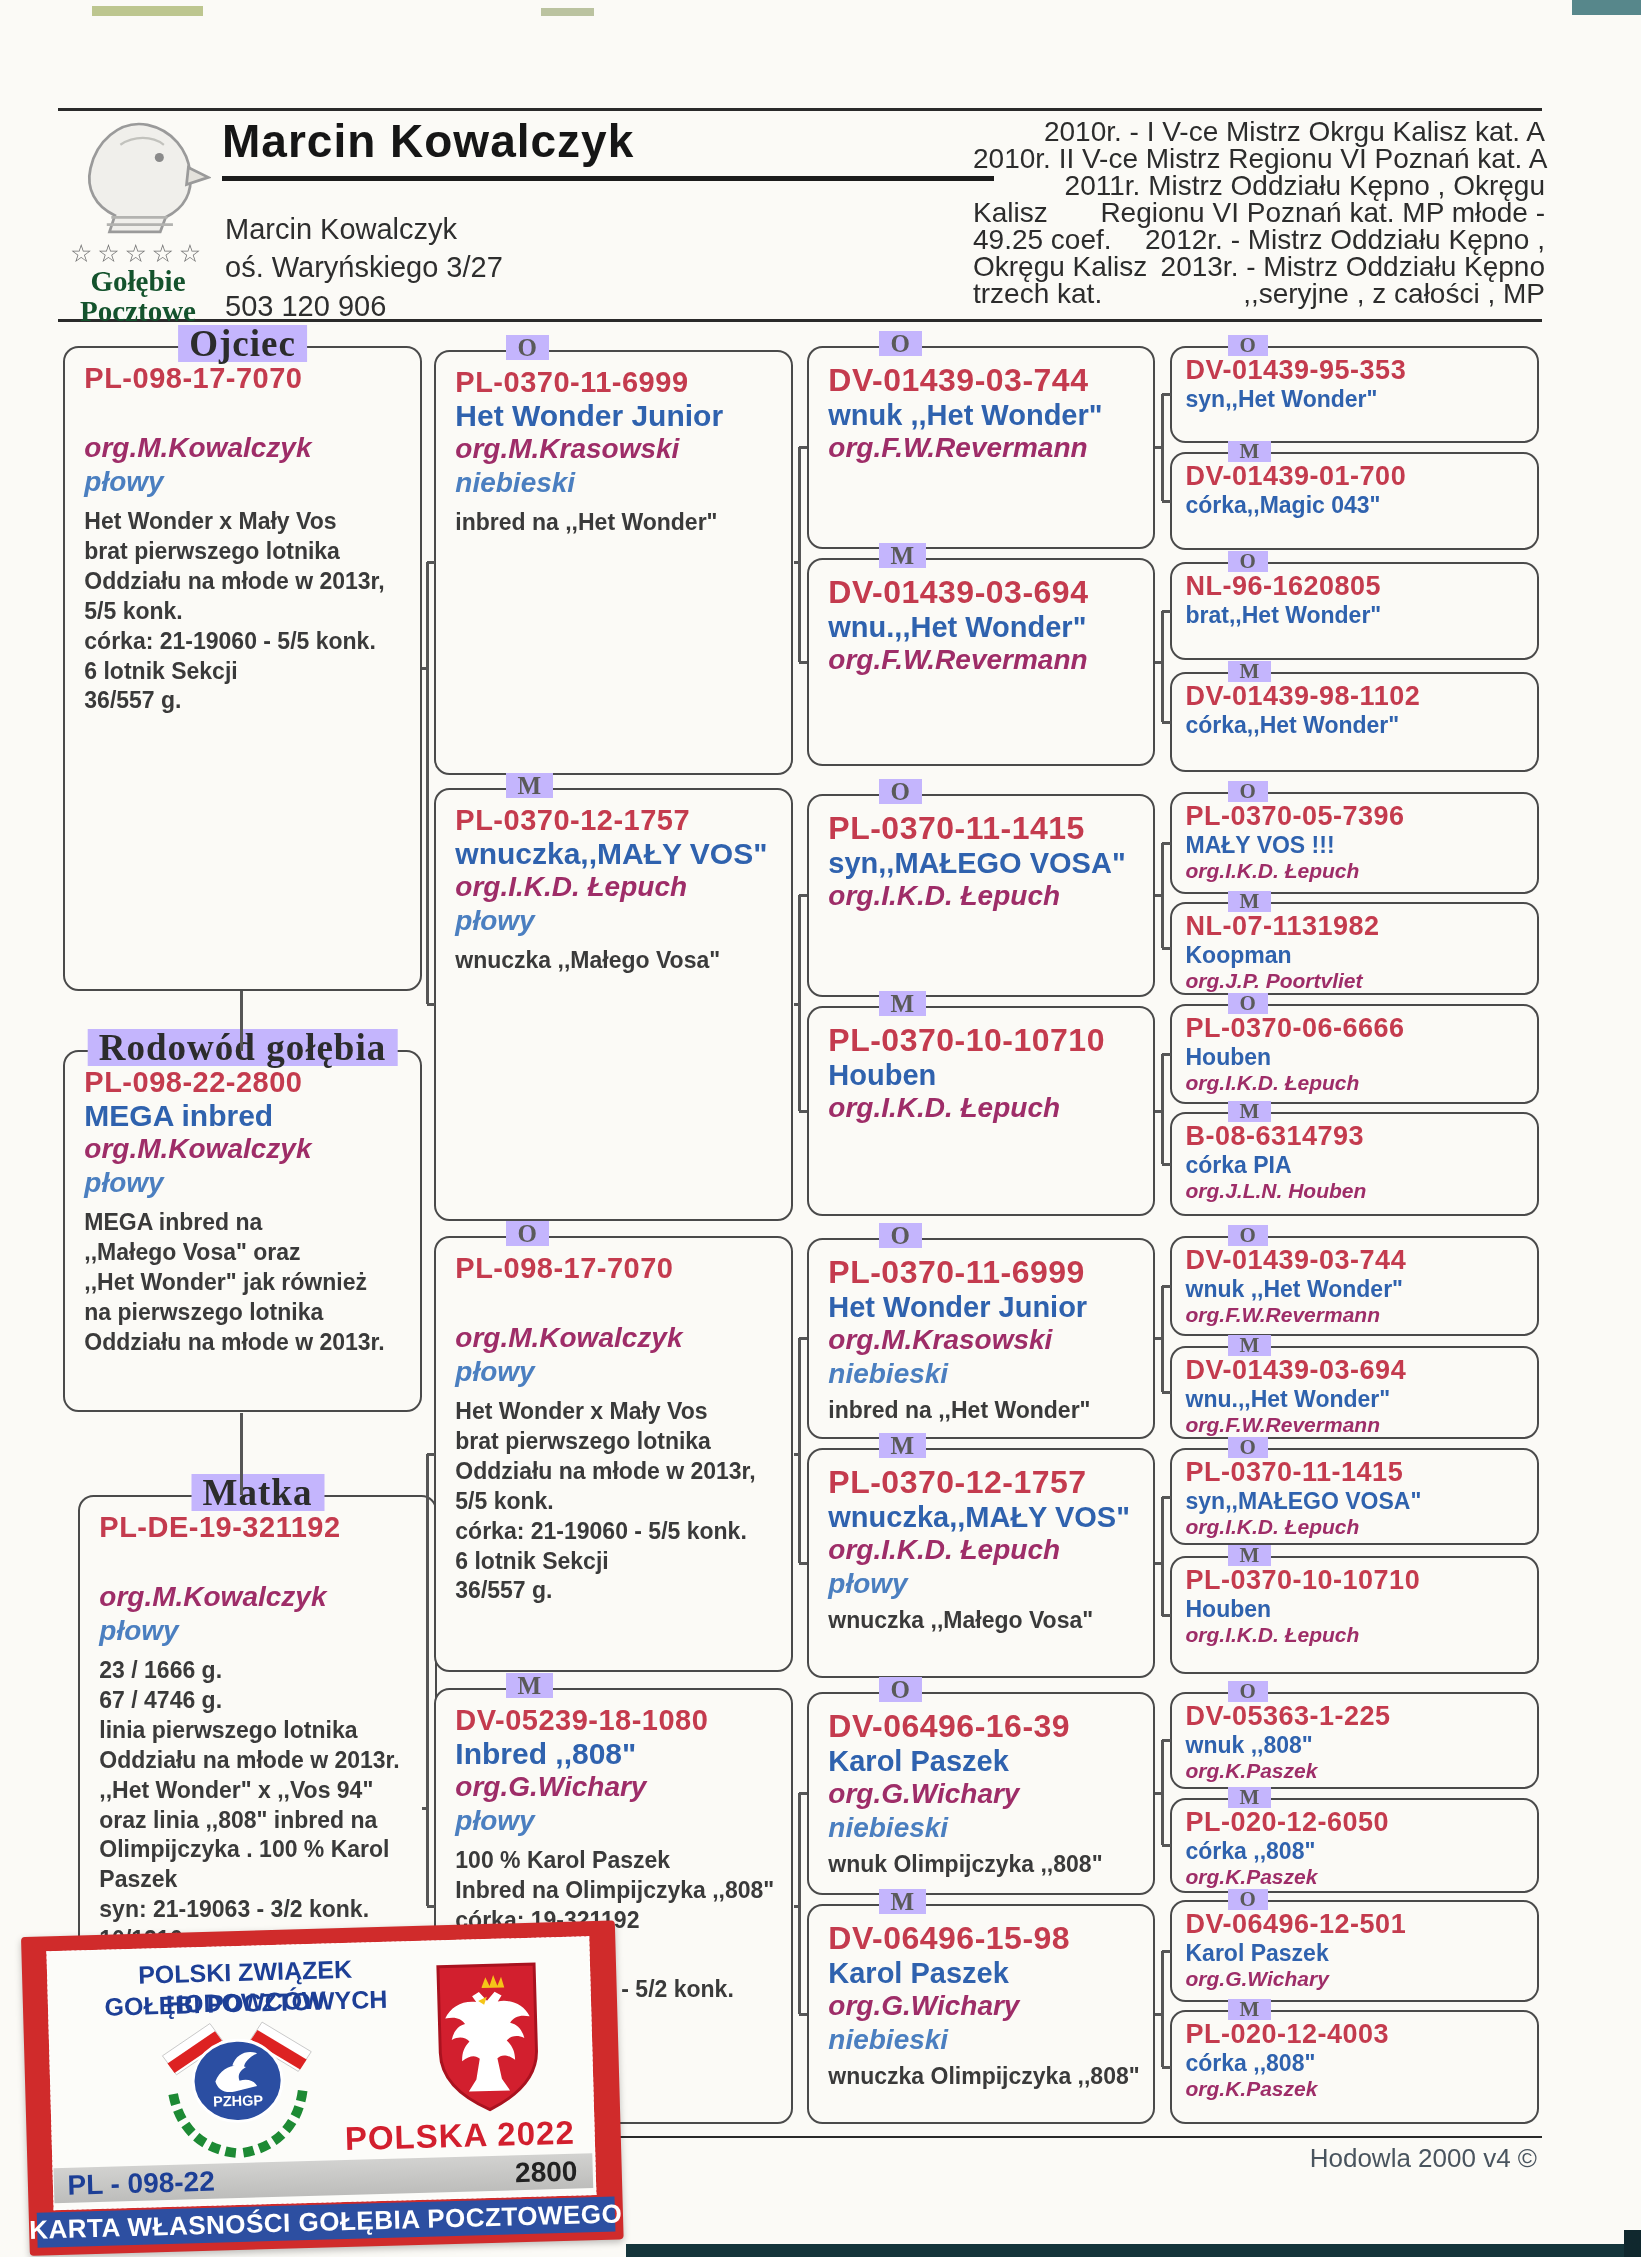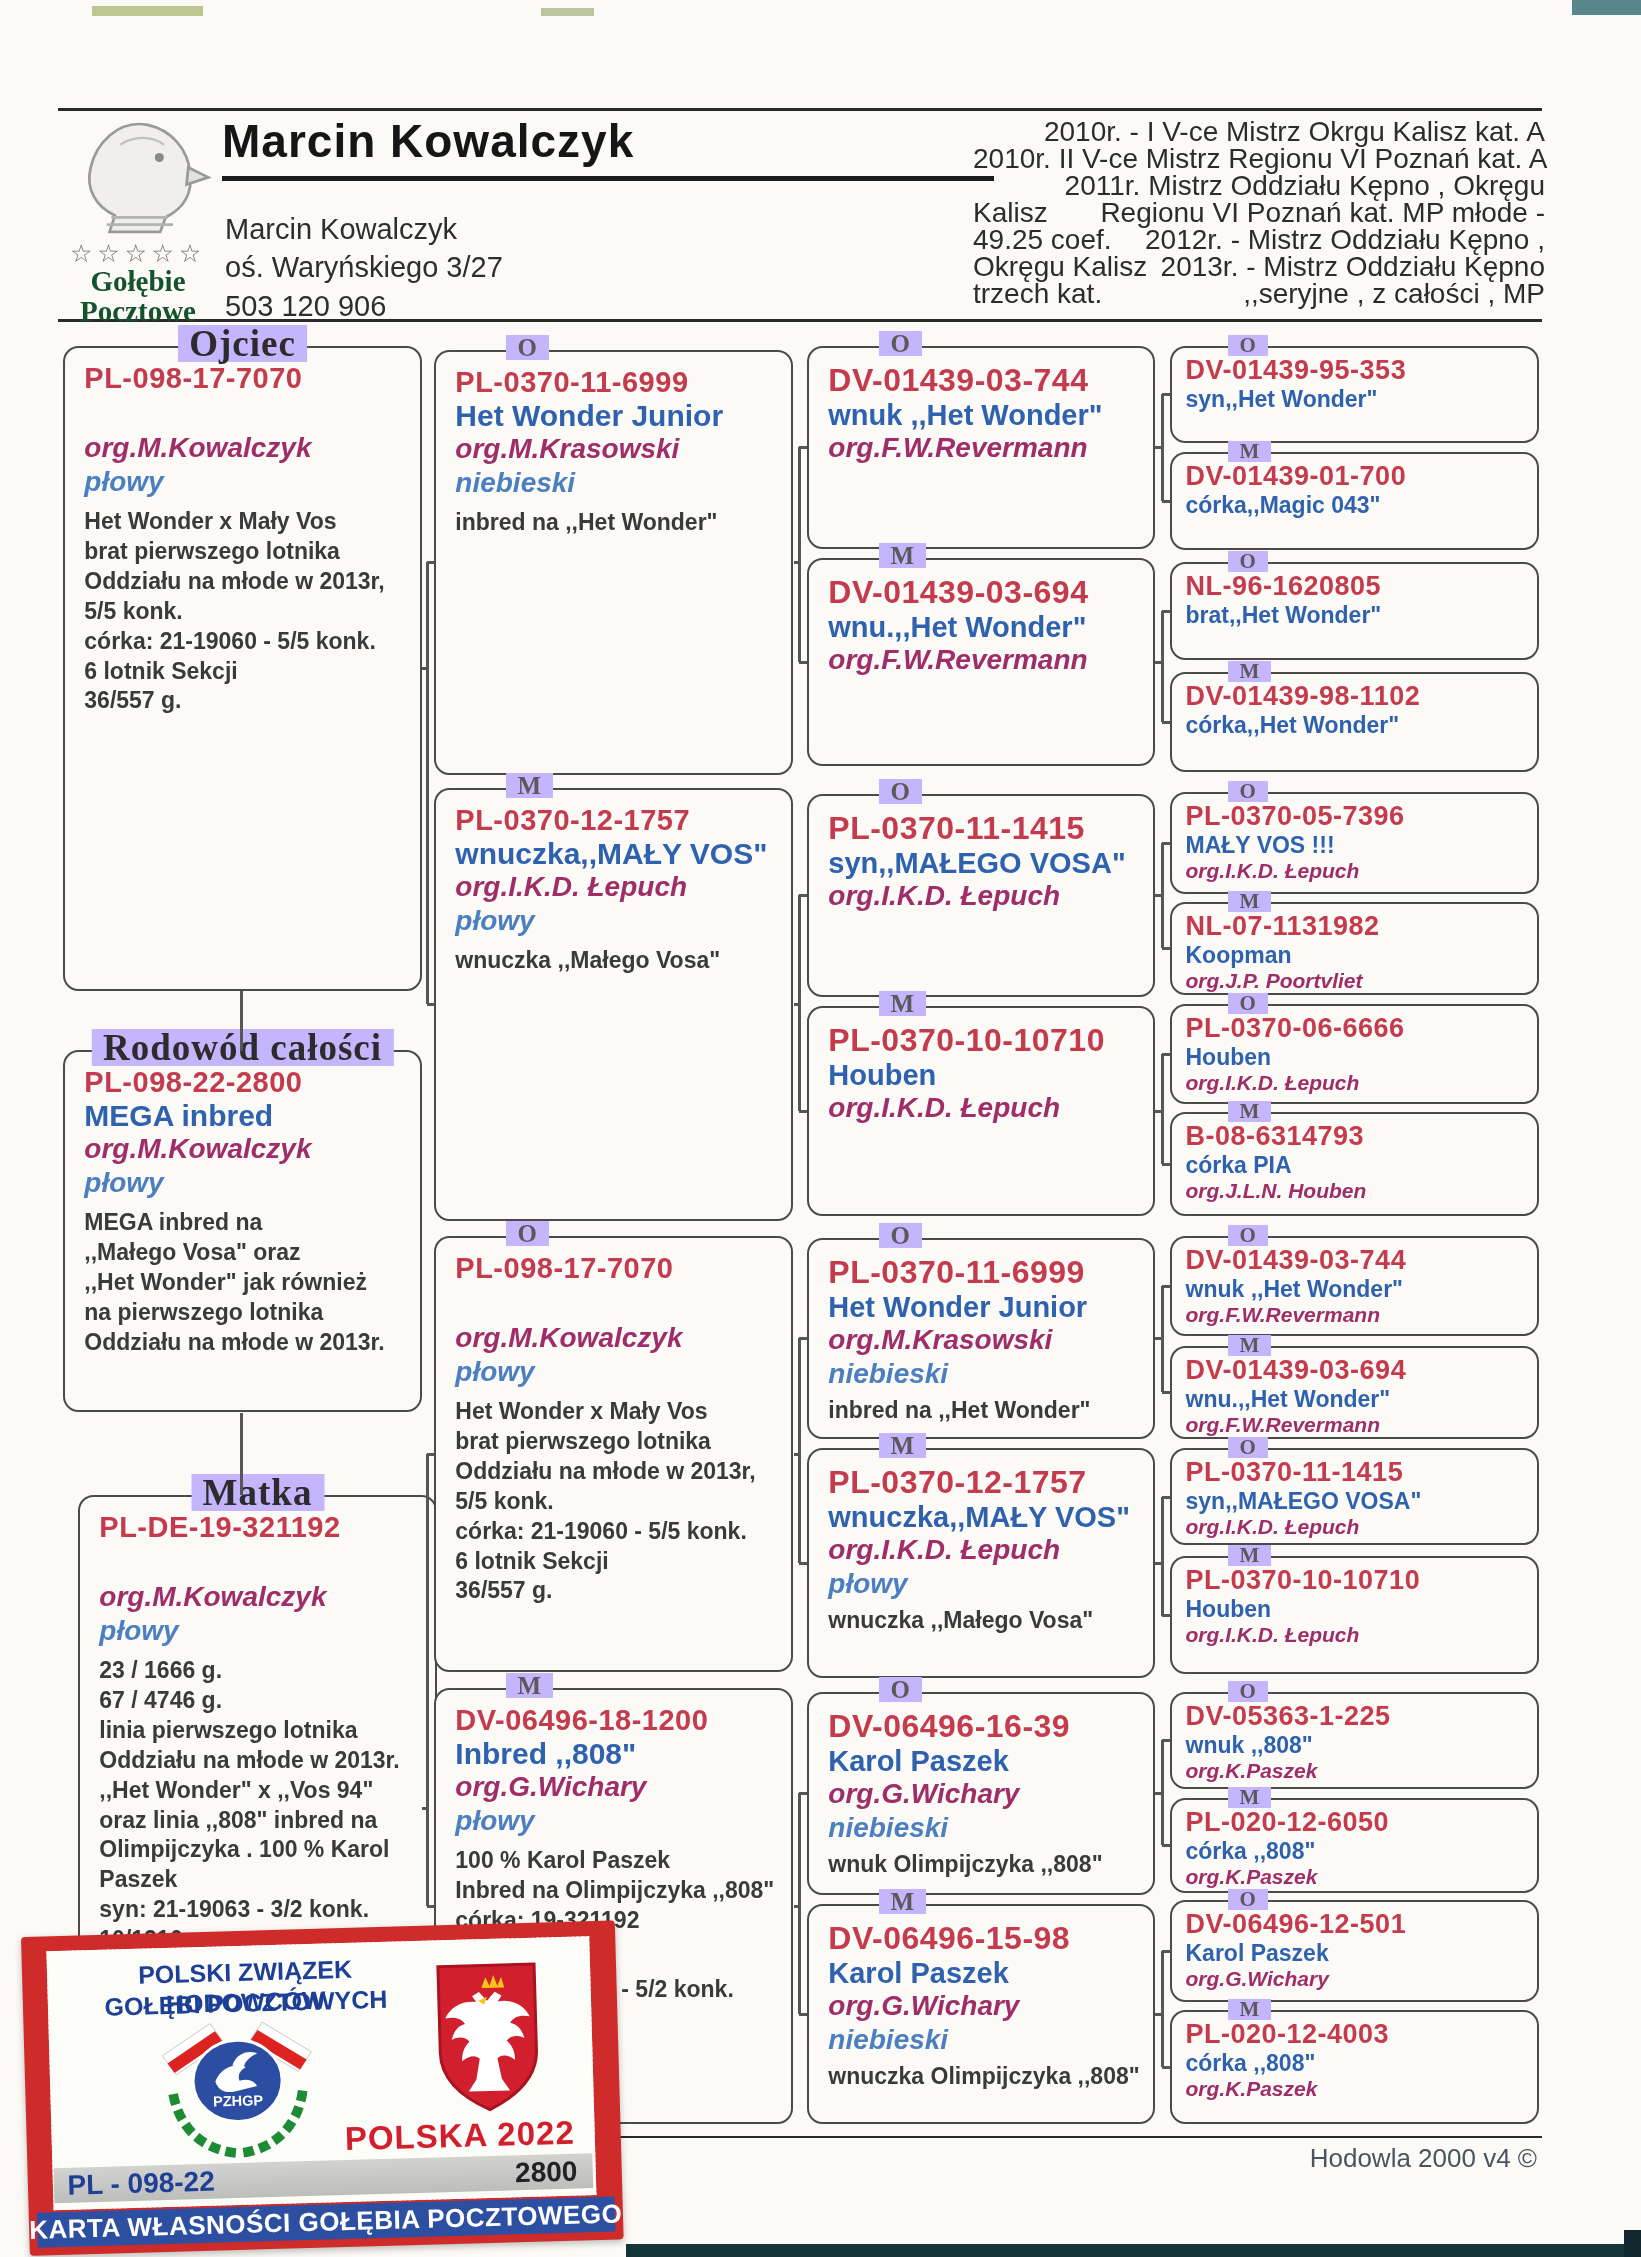--- a/index.html
+++ b/index.html
@@ -130,21 +130,21 @@
           <div class="">Het Wonder x Mały Vos</div>
           <div class="">brat pierwszego lotnika</div>
           <div class="">Oddziału na młode w 2013r,</div>
           <div class="">5/5 konk.</div>
           <div class="">córka: 21-19060 - 5/5 konk.</div>
           <div class="">6 lotnik Sekcji</div>
           <div class="">36/557 g.</div>
         </div>
       </div>
       <div class="pbox col1" style="left: 63px; top: 1050px; width: 359px; height: 362px;">
-        <div class="plabel">Rodowód całości</div>
+        <div class="plabel">Rodowód gołębia</div>
         <div class="ring">PL-098-22-2800</div>
         <div class="bname">MEGA inbred</div>
         <div class="orgl">org.M.Kowalczyk</div>
         <div class="colw">płowy</div>
         <div class="desc">
           <div class="">MEGA inbred na</div>
           <div class="">,,Małego Vosa" oraz</div>
           <div class="">,,Het Wonder" jak również</div>
           <div class="">na pierwszego lotnika</div>
           <div class="">Oddziału na młode w 2013r.</div>
@@ -198,21 +198,21 @@
           <div class="">brat pierwszego lotnika</div>
           <div class="">Oddziału na młode w 2013r,</div>
           <div class="">5/5 konk.</div>
           <div class="">córka: 21-19060 - 5/5 konk.</div>
           <div class="">6 lotnik Sekcji</div>
           <div class="">36/557 g.</div>
         </div>
       </div>
       <div class="pbox col2" style="left: 434px; top: 1688px; width: 359px; height: 436px;">
         <div class="plabel">M</div>
-        <div class="ring">DV-06496-18-1200</div>
+        <div class="ring">DV-05239-18-1080</div>
         <div class="bname">Inbred ,,808"</div>
         <div class="orgl">org.G.Wichary</div>
         <div class="colw">płowy</div>
         <div class="desc">
           <div class="">100 % Karol Paszek</div>
           <div class="">Inbred na Olimpijczyka ,,808"</div>
           <div class="">córka: 19-321192</div>
           <div class="part-hidden">- 5/2 konk.</div>
         </div>
       </div>

